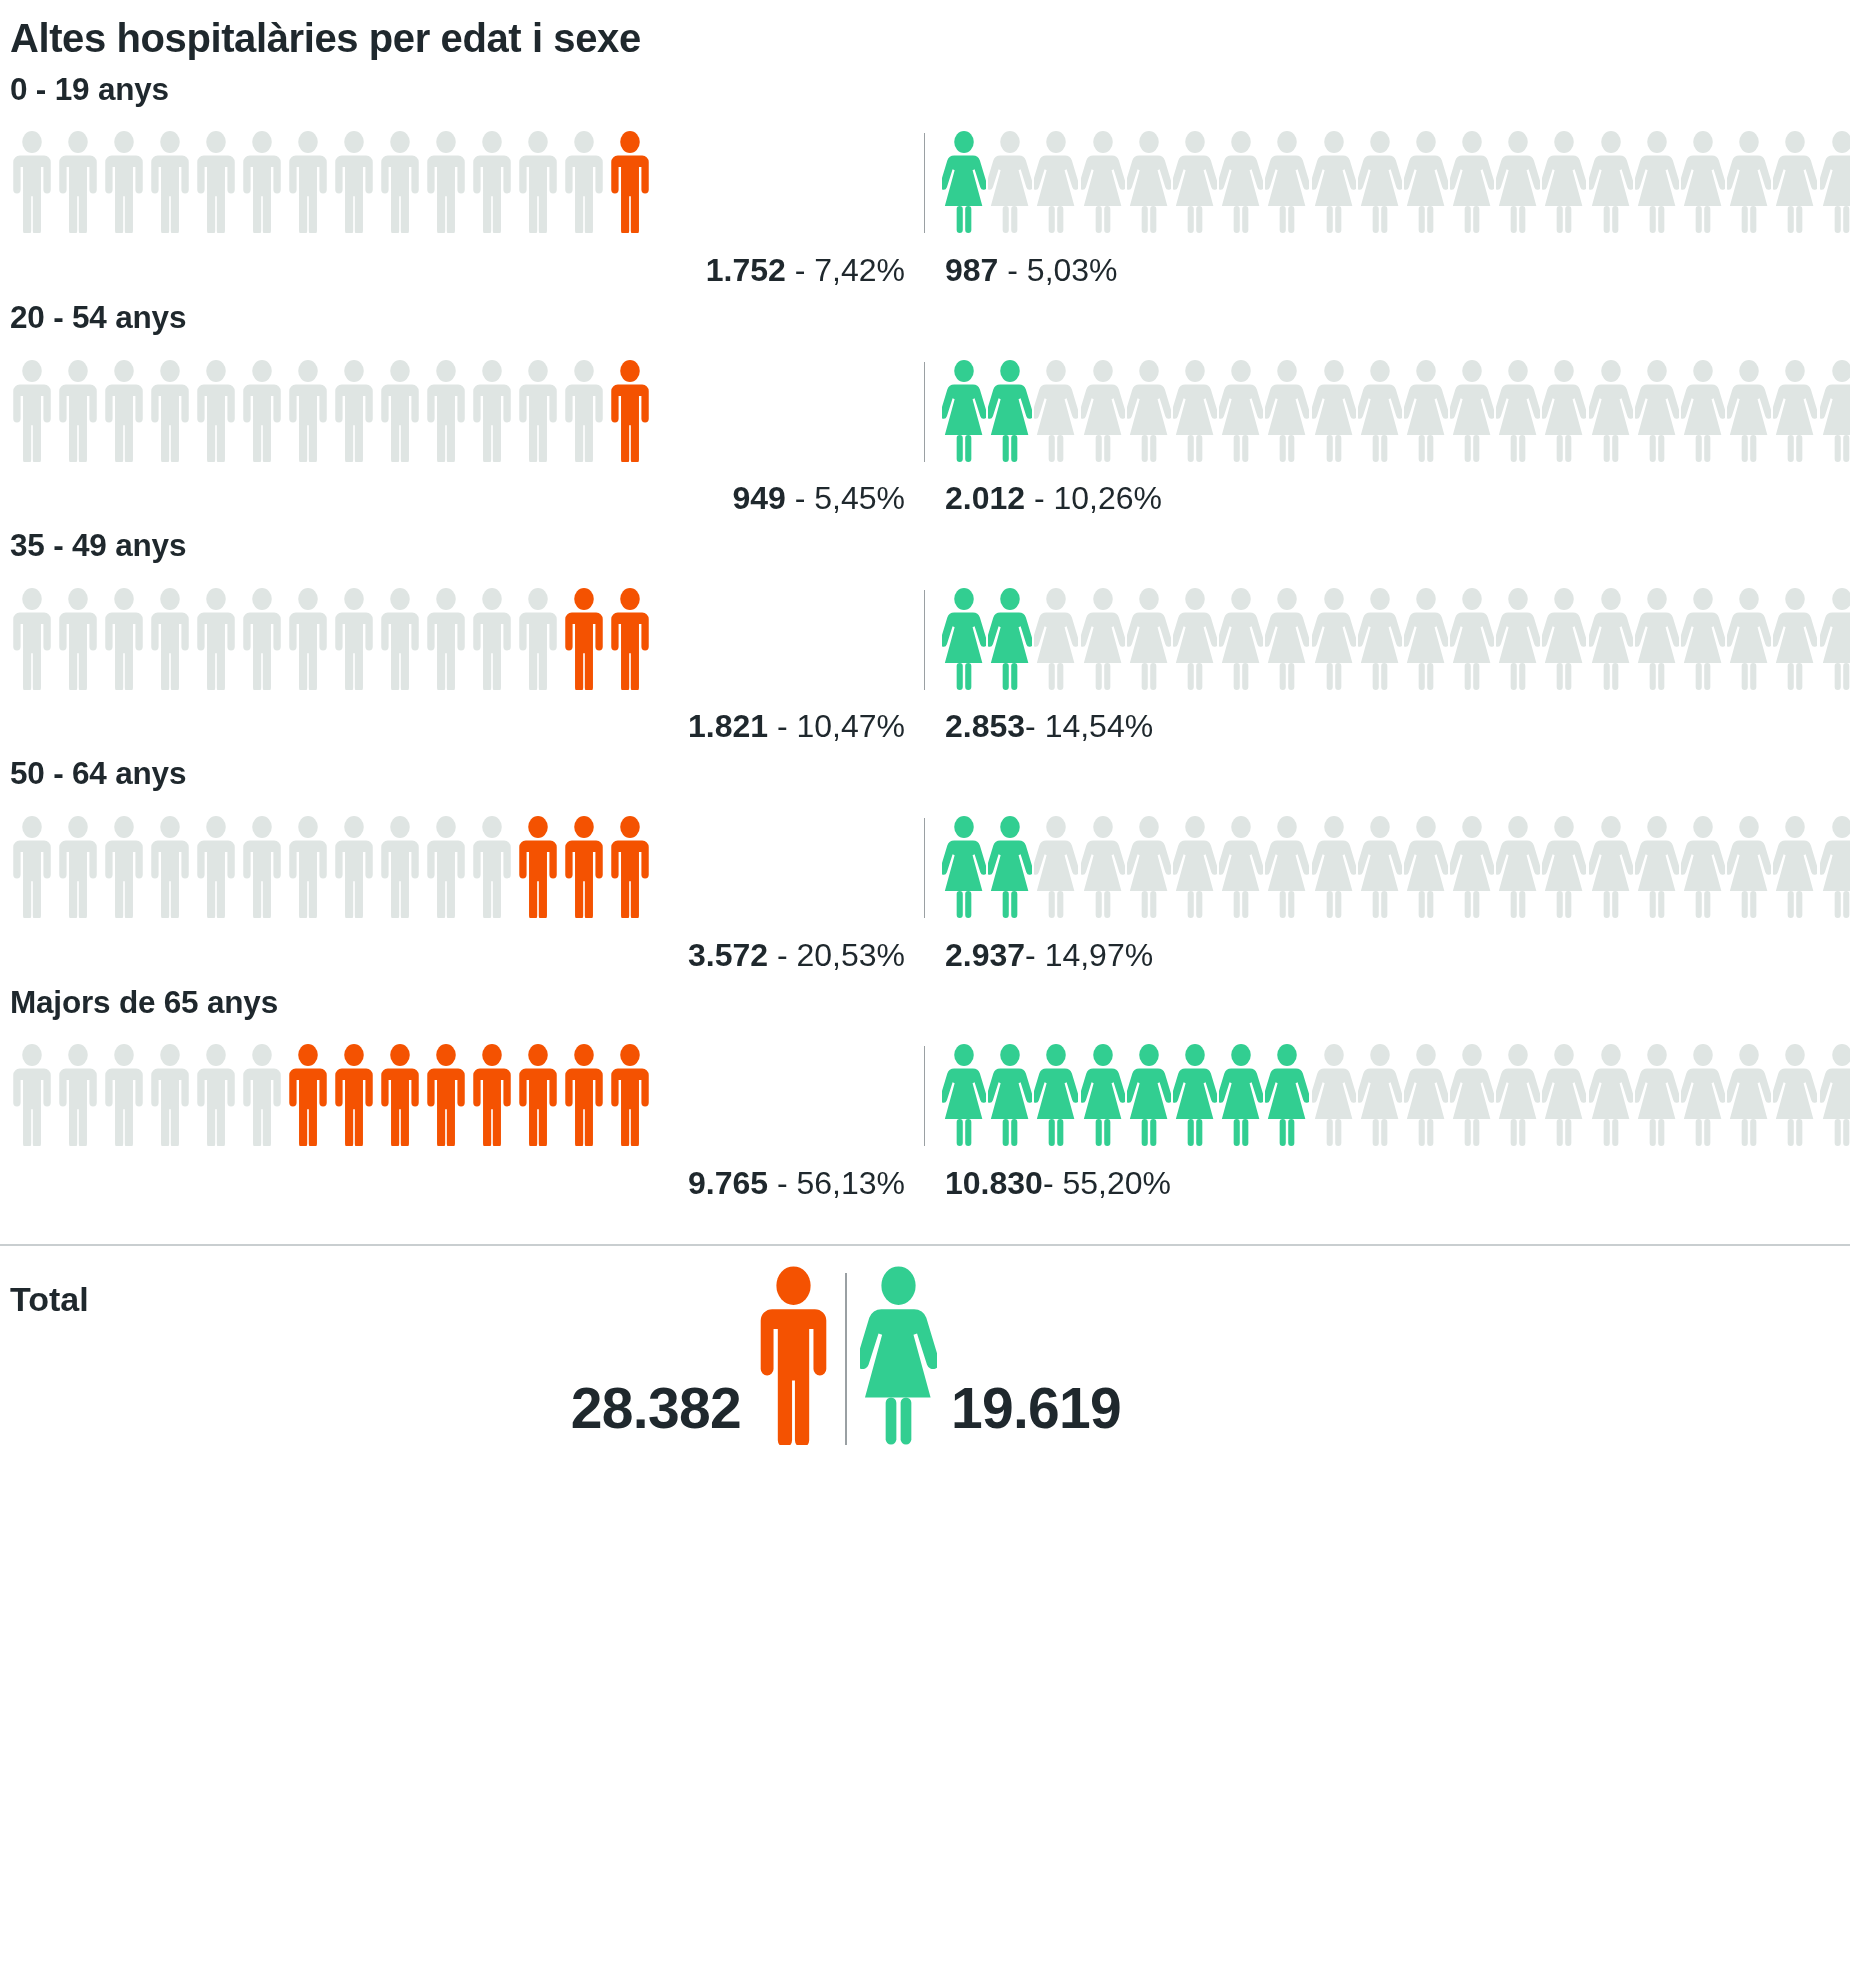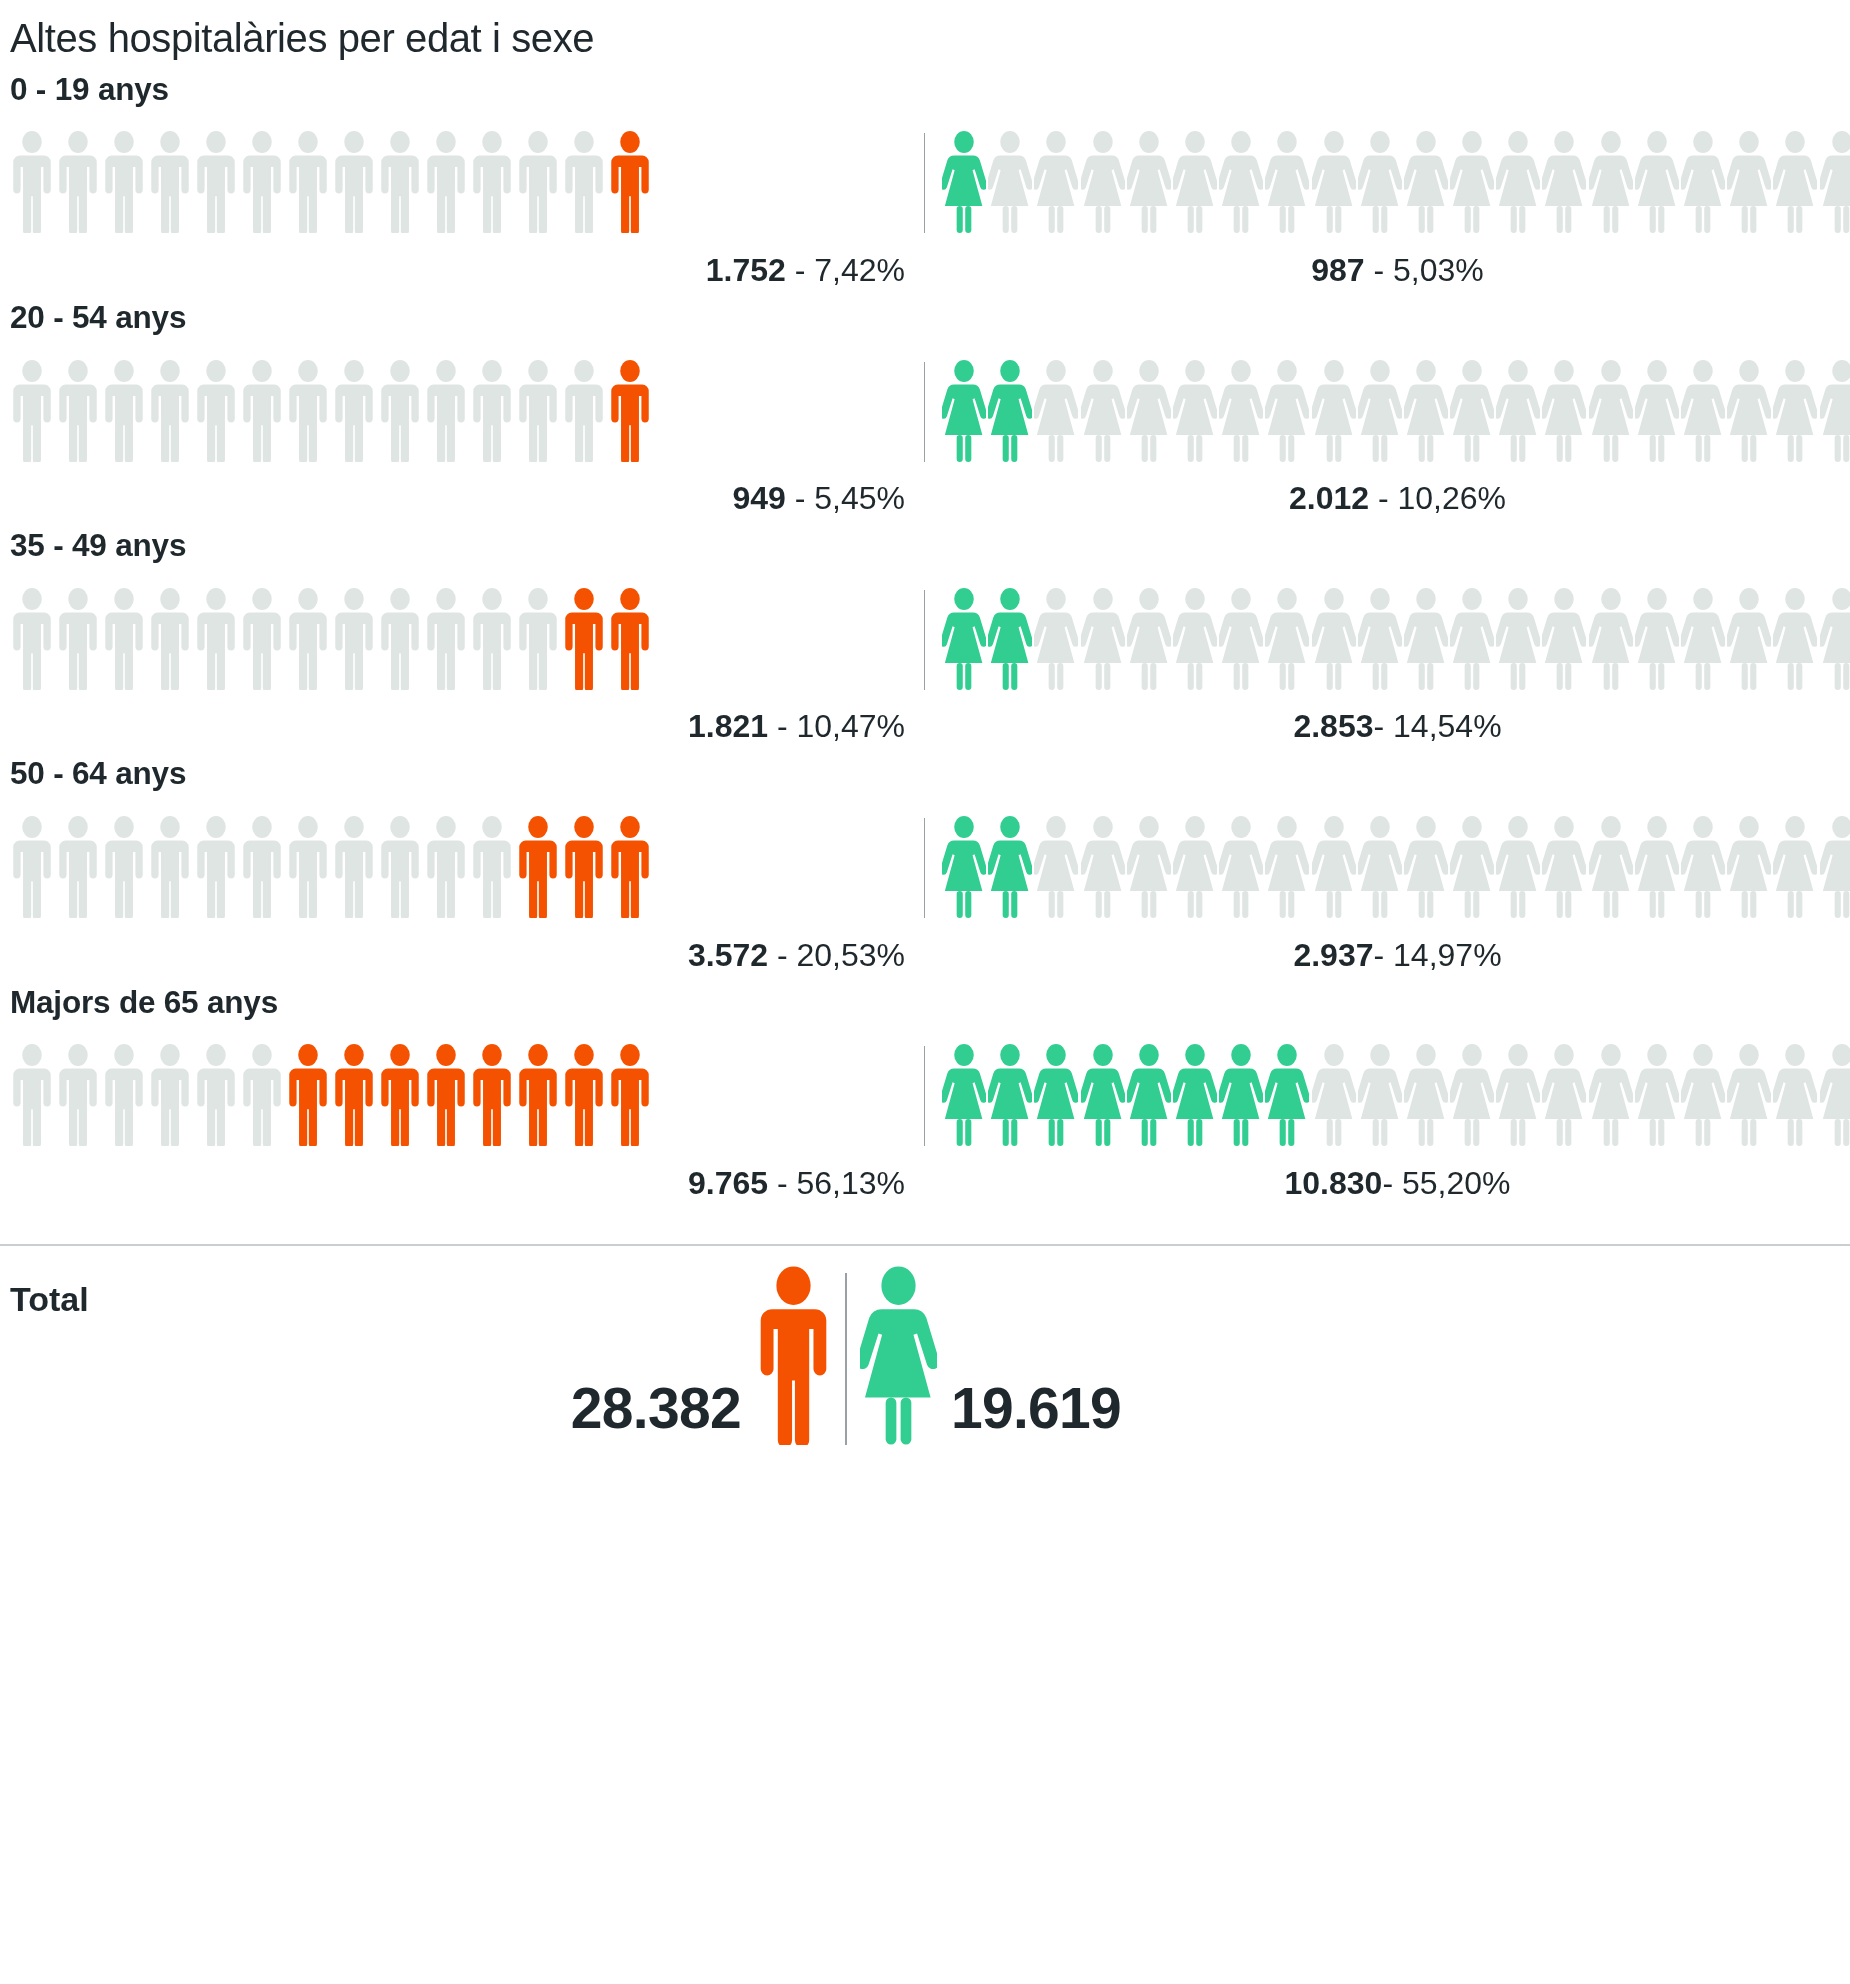--- a/index.html
+++ b/index.html
@@ -7,21 +7,21 @@
     width: 1850px;
     background: #ffffff;
     font-family: "Liberation Sans", sans-serif;
   }
   body { padding: 0 0 29px 0; }
 
   .page { width: 1850px; position: relative; }
 
   .chart-title {
     font-size: 40px;
-    font-weight: normal;
+    font-weight: bold;
     color: #1f282d;
     letter-spacing: -0.4px;
     padding: 15.8px 0 0 10px;
   }
 
   .group { margin-top: 10px; }
 
   .group-label {
     font-size: 31.5px;
     font-weight: bold;
@@ -72,21 +72,21 @@
   .label-male {
     width: 925px;
     text-align: right;
     padding-right: 20px;
     font-size: 32px;
     color: #1f282d;
     white-space: nowrap;
   }
   .label-female {
     width: 925px;
-    text-align: center;
+    text-align: left;
     padding-left: 20px;
     font-size: 32px;
     color: #1f282d;
     white-space: nowrap;
   }
   .label-male .num, .label-female .num { font-weight: bold; }
   .label-male .pct, .label-female .pct { font-weight: normal; }
 
   .divider-h {
     height: 2.1px;

